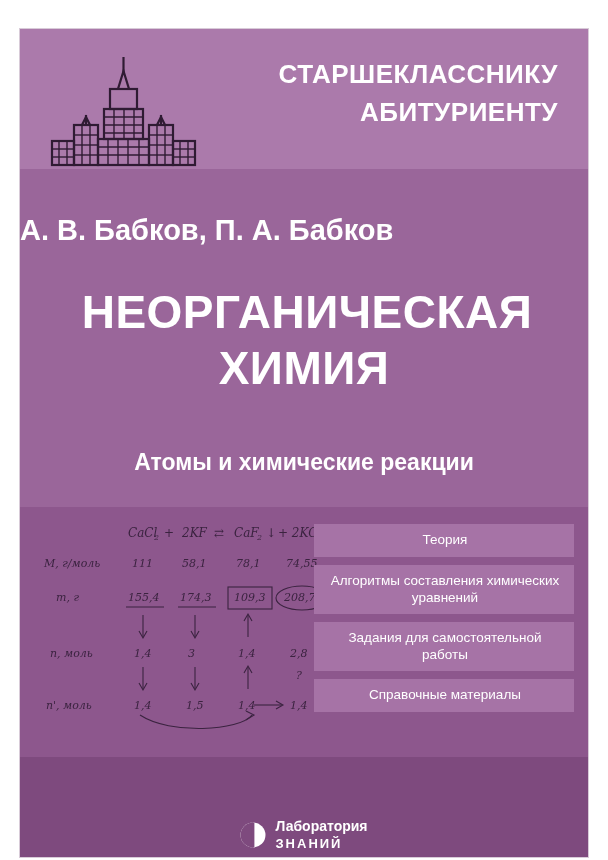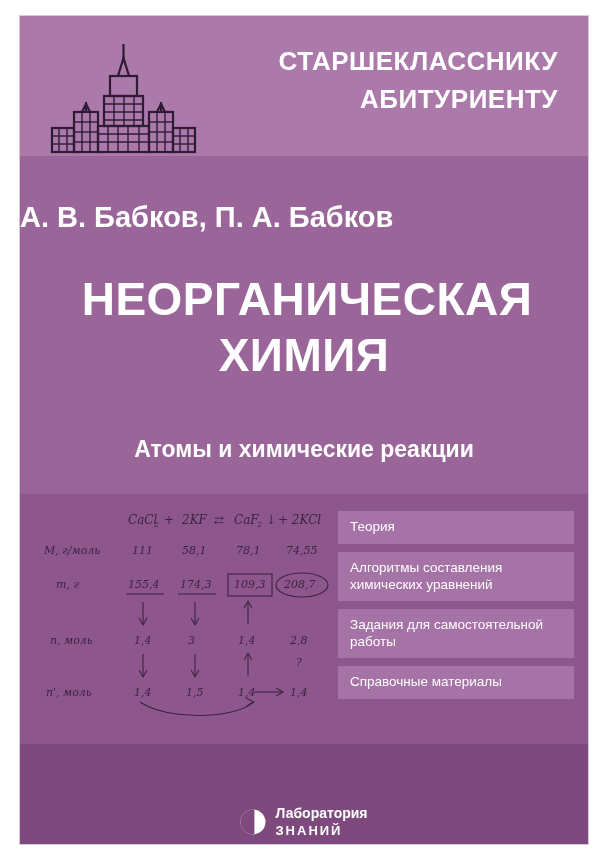--- a/index.html
+++ b/index.html
@@ -10,21 +10,21 @@
   body {
     font-family: "Liberation Sans", sans-serif;
     width: 608px;
     height: 860px;
     overflow: hidden;
   }
   #cover {
     position: relative;
     width: 568px;
     height: 828px;
-    margin: 16px 20px;
+    margin: 29px 20px;
     background: #ec4899;
     overflow: hidden;
     box-shadow: 0 0 0 1px #d8cbd8;
   }
 
   
   .band-top {
     position: absolute;
     left: 0; top: 0;
     width: 100%;
@@ -133,21 +133,22 @@
     color: #3b2340;
     font-family: "DejaVu Serif", serif;
   }
   .handwriting svg { display:block; }
 
   
   .features {
     position: absolute;
     right: 14px;
     top: 495px;
-    width: 236px;
+    width: 260px;
+    text-align: center;
   }
   .feature {
     background: #a673a6;
     color: #ffffff;
     font-size: 13.5px;
     line-height: 17px;
     padding: 7px 10px 8px 12px;
     margin-bottom: 8px;
     min-height: 18px;
   }

